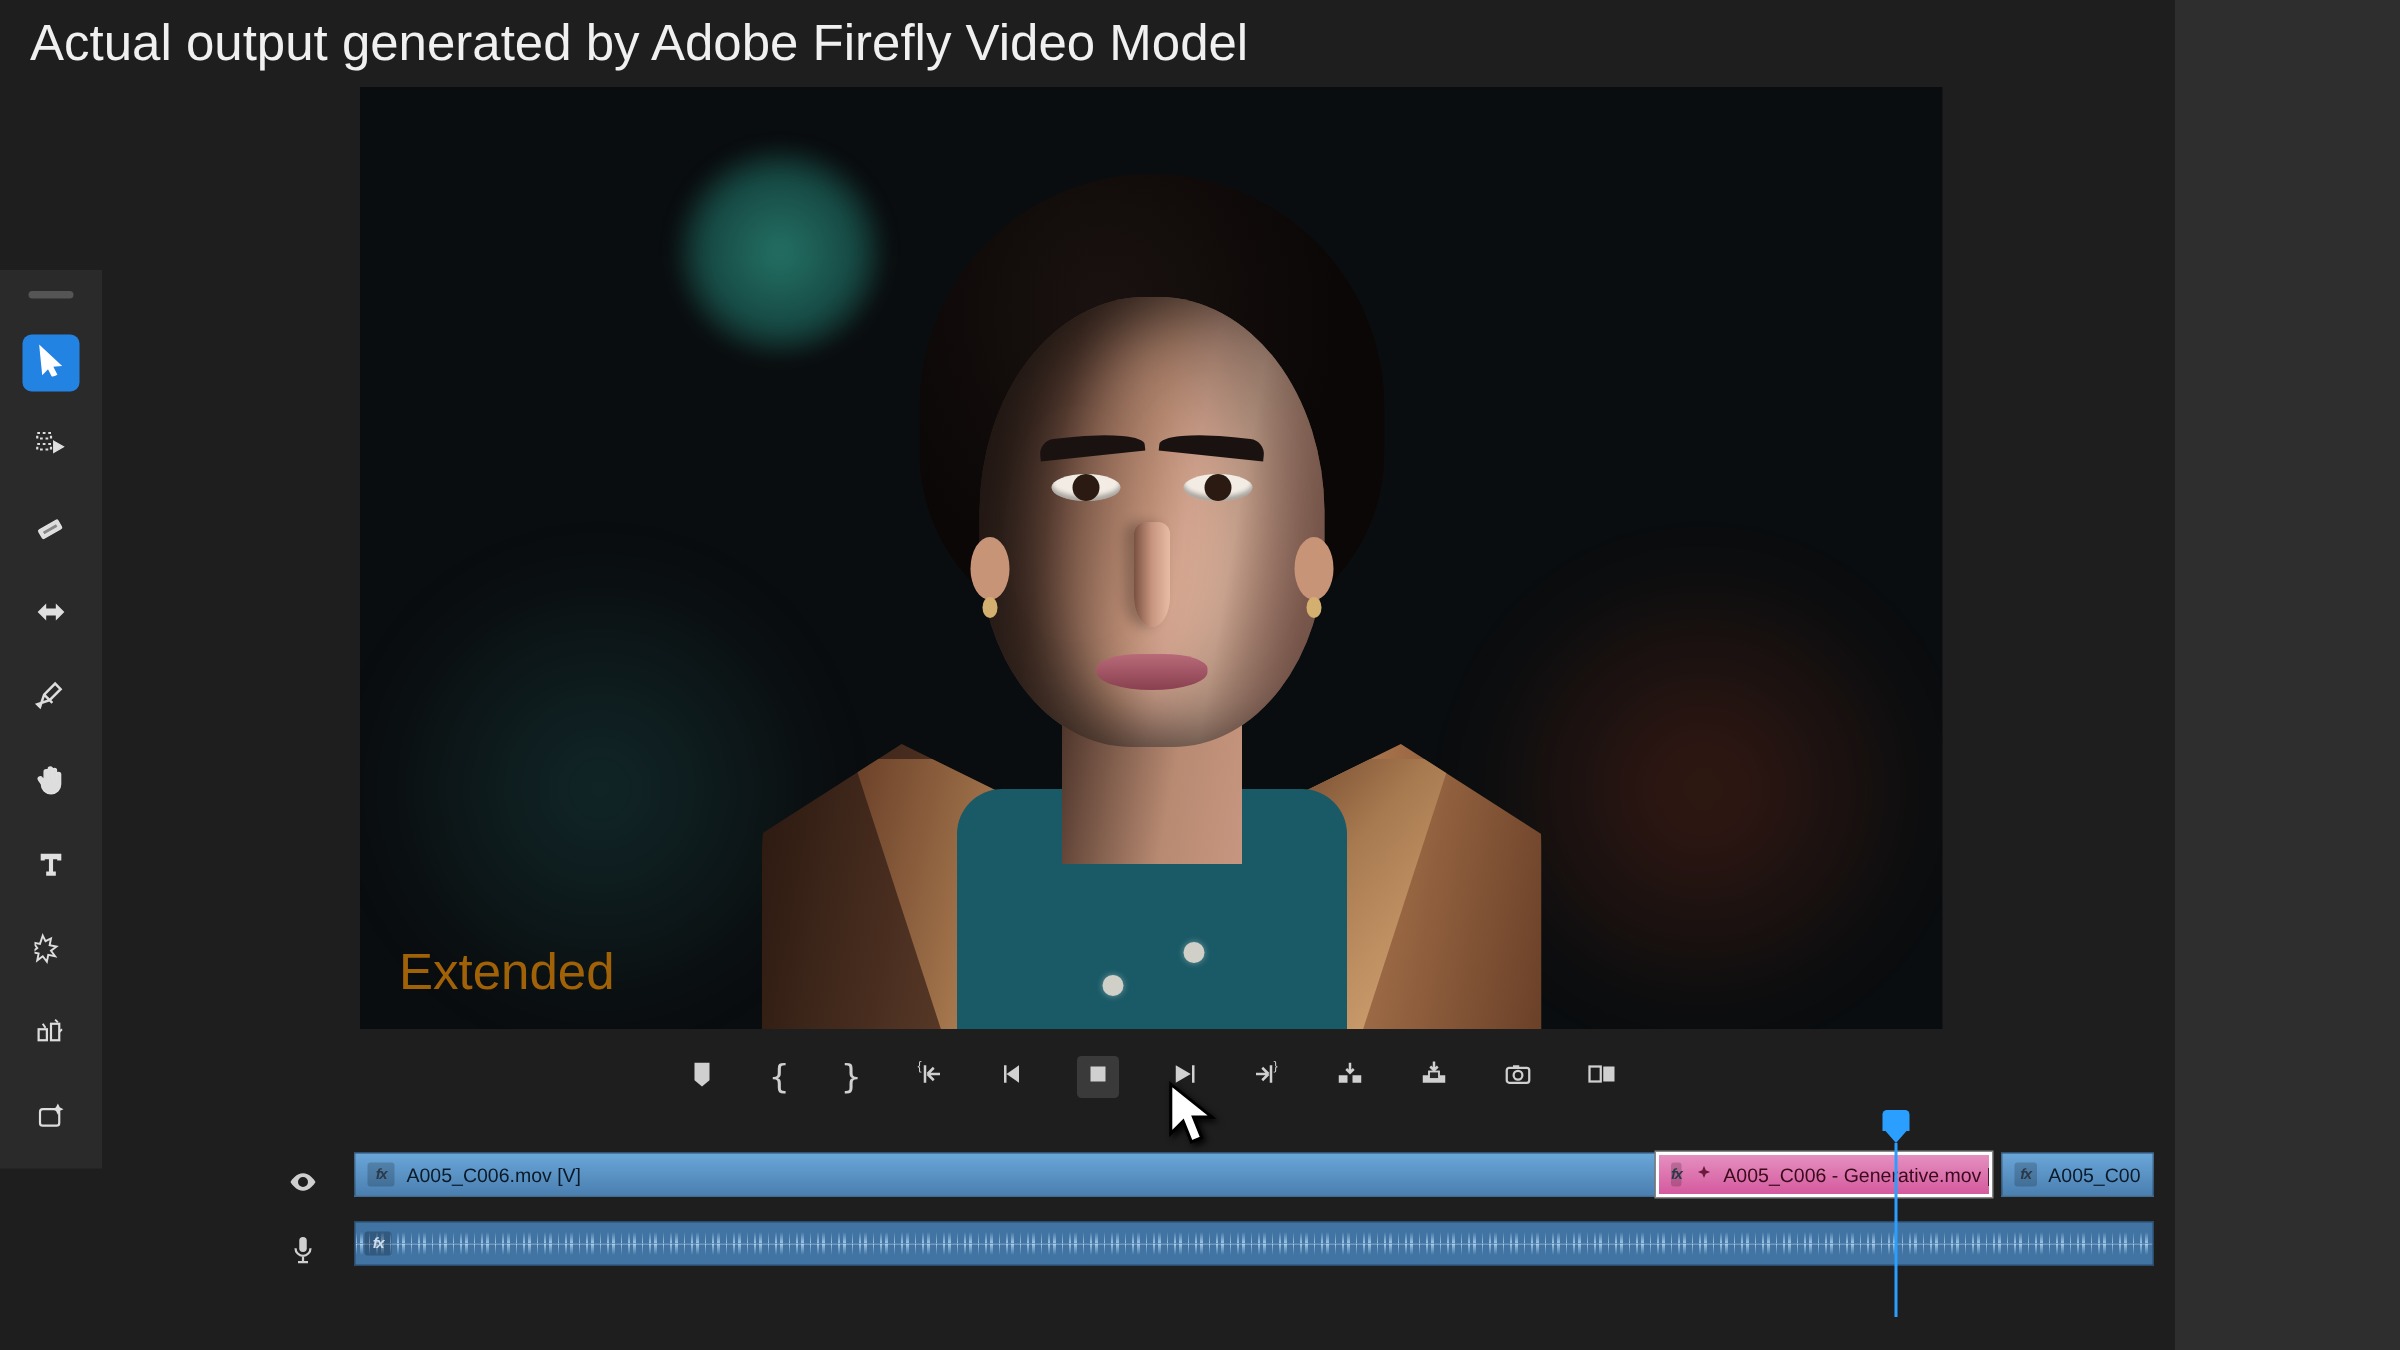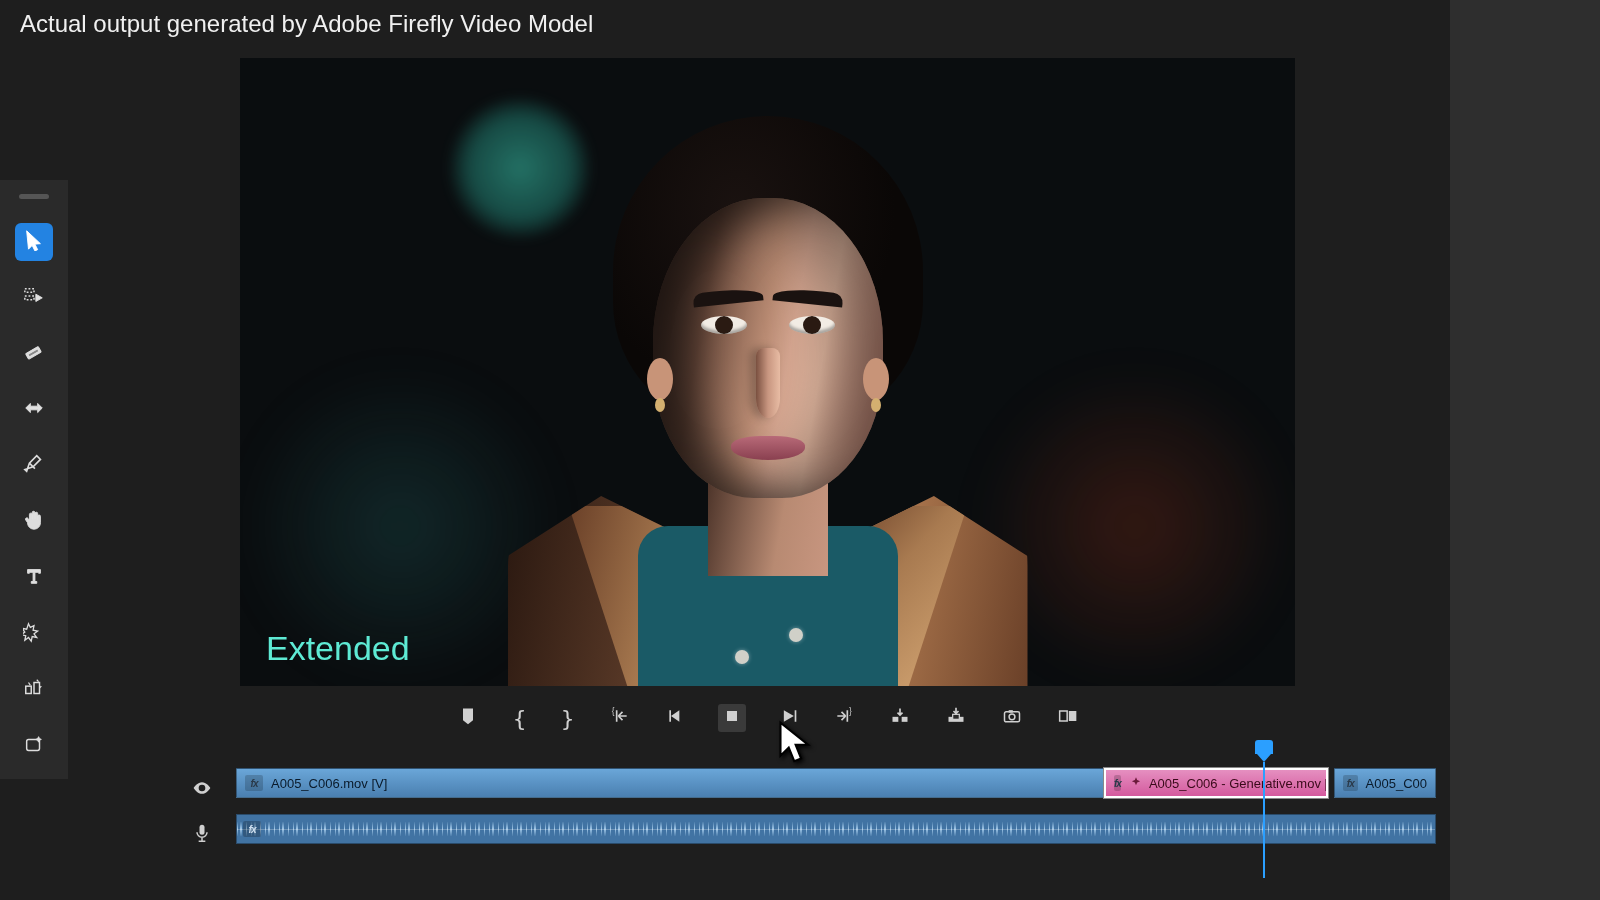--- a/index.html
+++ b/index.html
@@ -14,21 +14,21 @@
     --clip-pink:#d45a9e;
     --clip-pink-light:#e58fc0;
     --audio-blue:#4173a3;
     --audio-wave:#a9d0ef;
   }
   html,body{margin:0;padding:0;background:var(--bg);color:var(--text);font-family:"Segoe UI",Arial,sans-serif;width:1600px;height:900px;overflow:hidden;}
   *{box-sizing:border-box;}
 
   .caption{
     position:absolute;left:20px;top:10px;
-    font-size:24px;font-weight:400;color:#f0f0f0;
+    font-size:34px;font-weight:400;color:#f0f0f0;
   }
 
   
   .toolbar{
     position:absolute;left:0;top:180px;width:68px;
     background:var(--panel);padding:14px 12px;
     display:flex;flex-direction:column;align-items:center;gap:18px;
     border-radius:0;
   }
   .grip{width:30px;height:5px;background:#555;border-radius:3px;margin-bottom:6px;}
@@ -99,21 +99,21 @@
     content:"";position:absolute;top:20px;width:130px;height:180px;
     background:linear-gradient(120deg,#6a4028,#a87a50 50%,#c89a6a);
   }
   .jacket::before{left:90px;transform:skewX(18deg);border-radius:0 40px 0 0;}
   .jacket::after{right:90px;transform:skewX(-18deg);border-radius:40px 0 0 0;}
   .btn-dot{position:absolute;width:14px;height:14px;border-radius:50%;background:#d0d0c8;box-shadow:0 0 4px rgba(255,255,255,.4);}
   .btn-dot.a{left:44%;bottom:22px;}
   .btn-dot.b{left:54%;bottom:44px;}
 
   .preview-label{
-    position:absolute;left:26px;bottom:18px;font-size:34px;font-weight:400;color:#5eead4;
+    position:absolute;left:26px;bottom:18px;font-size:34px;font-weight:400;color:#a16207;
   }
 
   
   .transport{
     position:absolute;left:240px;top:694px;width:1055px;height:48px;
     display:flex;align-items:center;justify-content:center;gap:28px;
   }
   .tbtn{width:28px;height:28px;display:flex;align-items:center;justify-content:center;color:#d0d0d0;cursor:pointer;border-radius:3px;}
   .tbtn.active{background:#3a3a3a;}
   .tbtn svg{width:20px;height:20px;fill:currentColor;}

